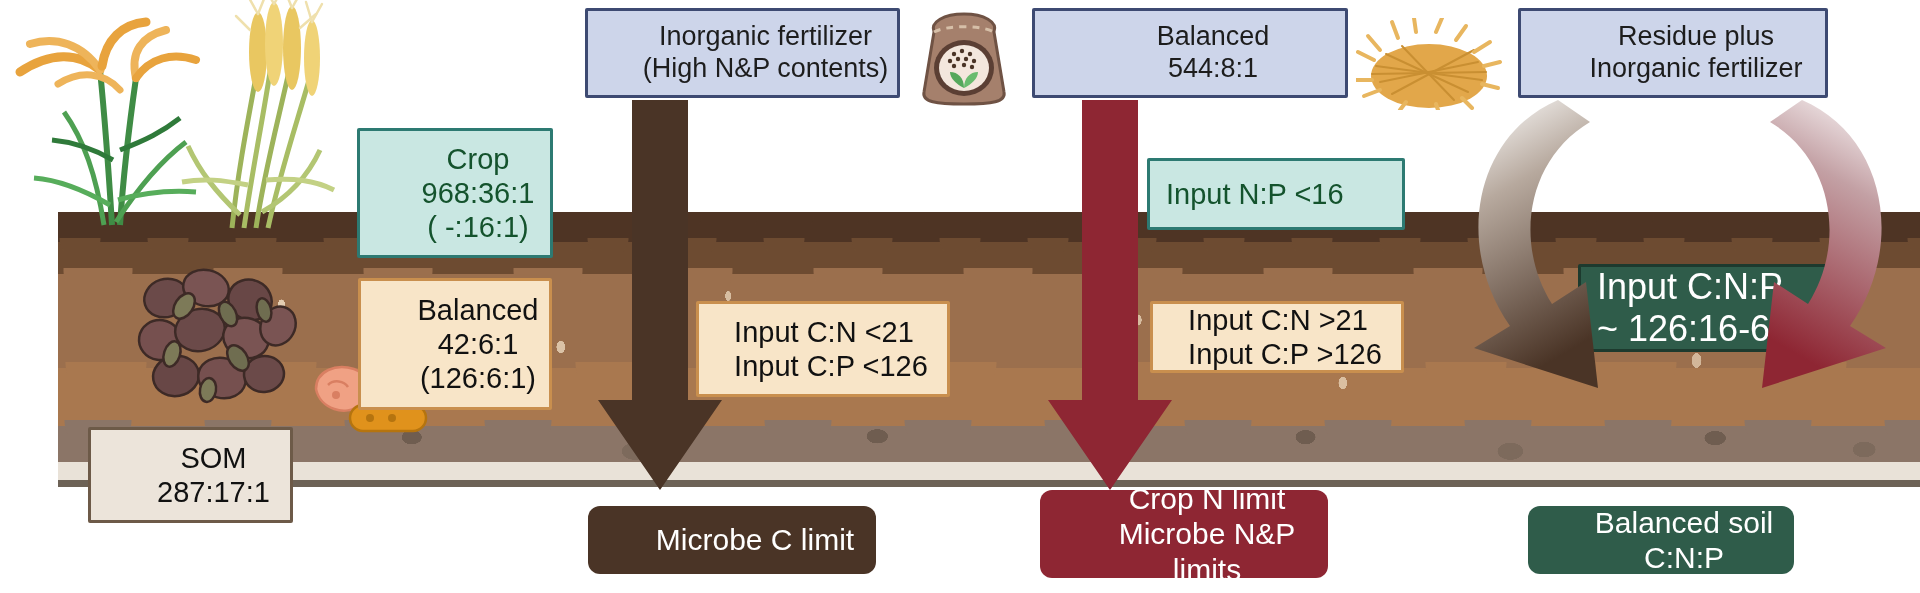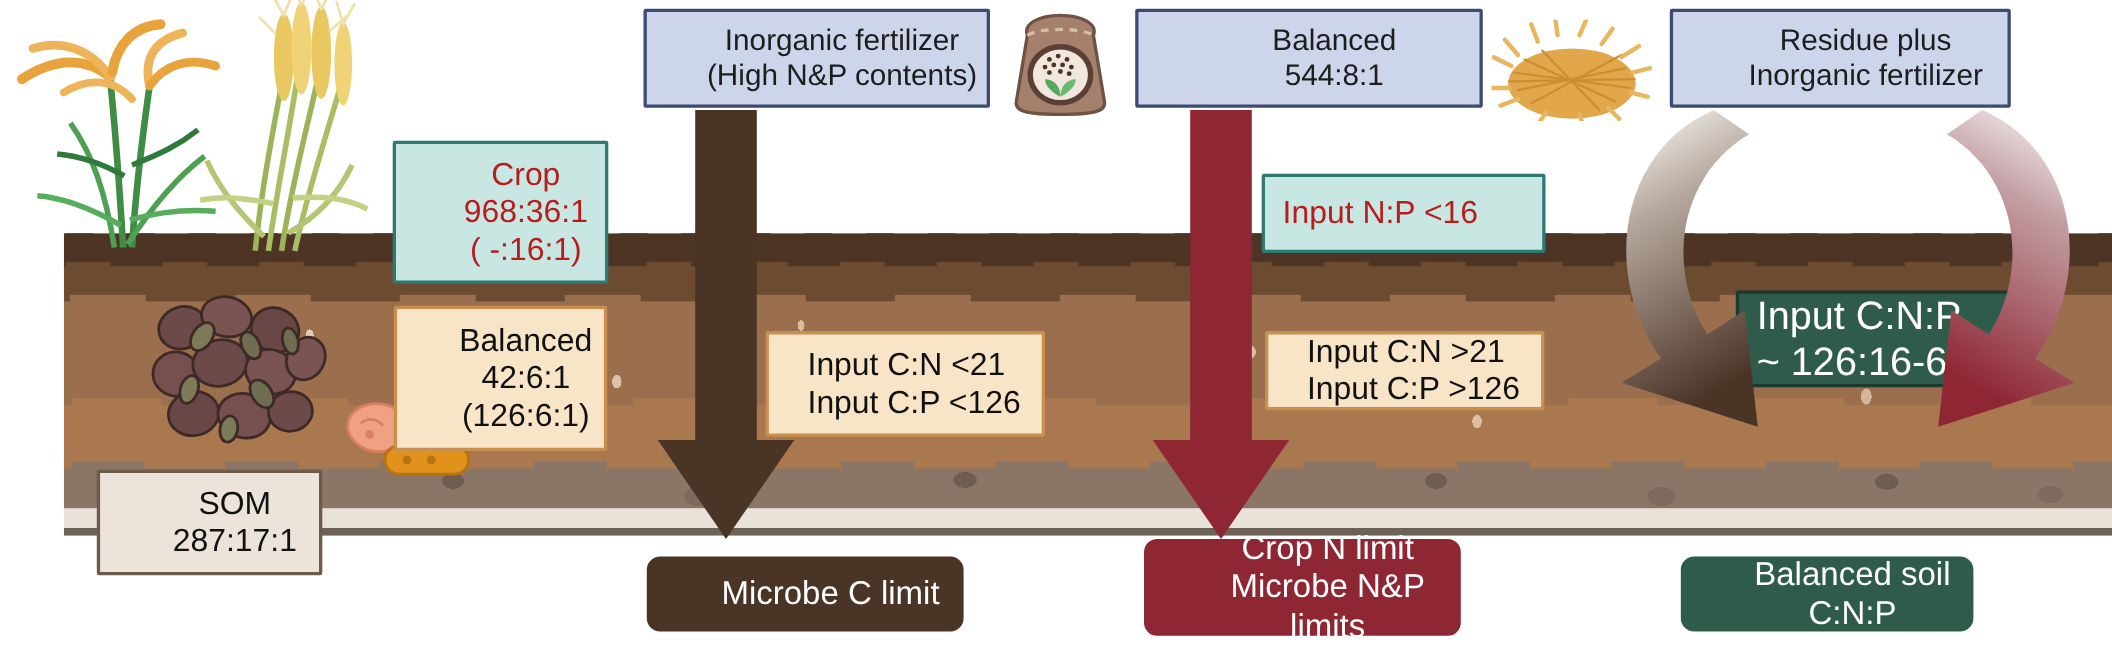--- a/index.html
+++ b/index.html
@@ -93,21 +93,21 @@
     text-align: center;
     line-height: 1.18;
     white-space: pre-line;
     padding-left: 46px;
   }
   .box-header {
     background: #cdd5ea; border: 3px solid #3d4a72; color: #1d1d1d;
     font-size: 27px; border-radius: 2px;
   }
   .box-teal {
-    background: #c9e7e2; border: 3px solid #2d7a72; color: #b91c1c;
+    background: #c9e7e2; border: 3px solid #2d7a72; color: #14532d;
     font-size: 29px; border-radius: 2px;
   }
   .box-tan {
     background: #f8e5c8; border: 3px solid #c98f4e; color: #111;
     font-size: 29px; border-radius: 2px;
   }
   .box-cream {
     background: #ece4da; border: 3px solid #6d5a48; color: #111;
     font-size: 29px; border-radius: 2px;
   }

